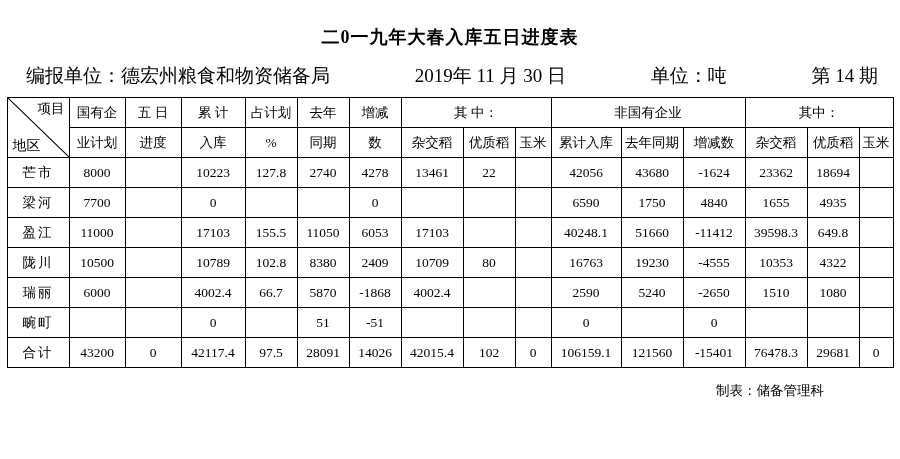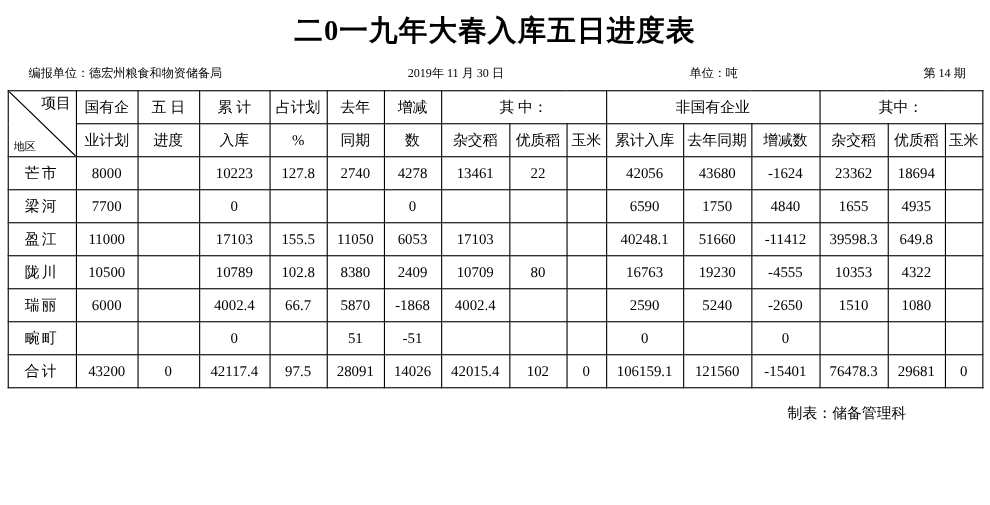--- a/index.html
+++ b/index.html
@@ -16,30 +16,30 @@
   }
   .page {
     position: relative;
     width: 900px;
     height: 459px;
     box-sizing: border-box;
   }
   .title {
     text-align: center;
     font-family: "Liberation Serif", serif;
-    font-size: 26px;
+    font-size: 18px;
     font-weight: bold;
     letter-spacing: 1px;
-    padding-top: 10px;
+    padding-top: 25px;
     padding-bottom: 2px;
   }
   .meta-row {
     display: flex;
     align-items: flex-start;
-    font-size: 11px;
+    font-size: 19px;
     padding: 12px 0 8px 0;
     margin: 0 18px 0 26px;
   }
   .meta-unit {
     white-space: nowrap;
   }
   .meta-date {
     white-space: nowrap;
     margin-left: auto;
   }
@@ -85,21 +85,21 @@
   .corner .c-top {
     position: absolute;
     right: 4px;
     top: 2px;
     font-size: 13.5px;
   }
   .corner .c-bot {
     position: absolute;
     left: 5px;
     bottom: 2px;
-    font-size: 10px;
+    font-size: 14px;
   }
   .rowlabel {
     letter-spacing: 2px;
   }
   .footer {
     text-align: right;
     font-size: 13.5px;
     padding-top: 14px;
     padding-right: 76px;
   }

